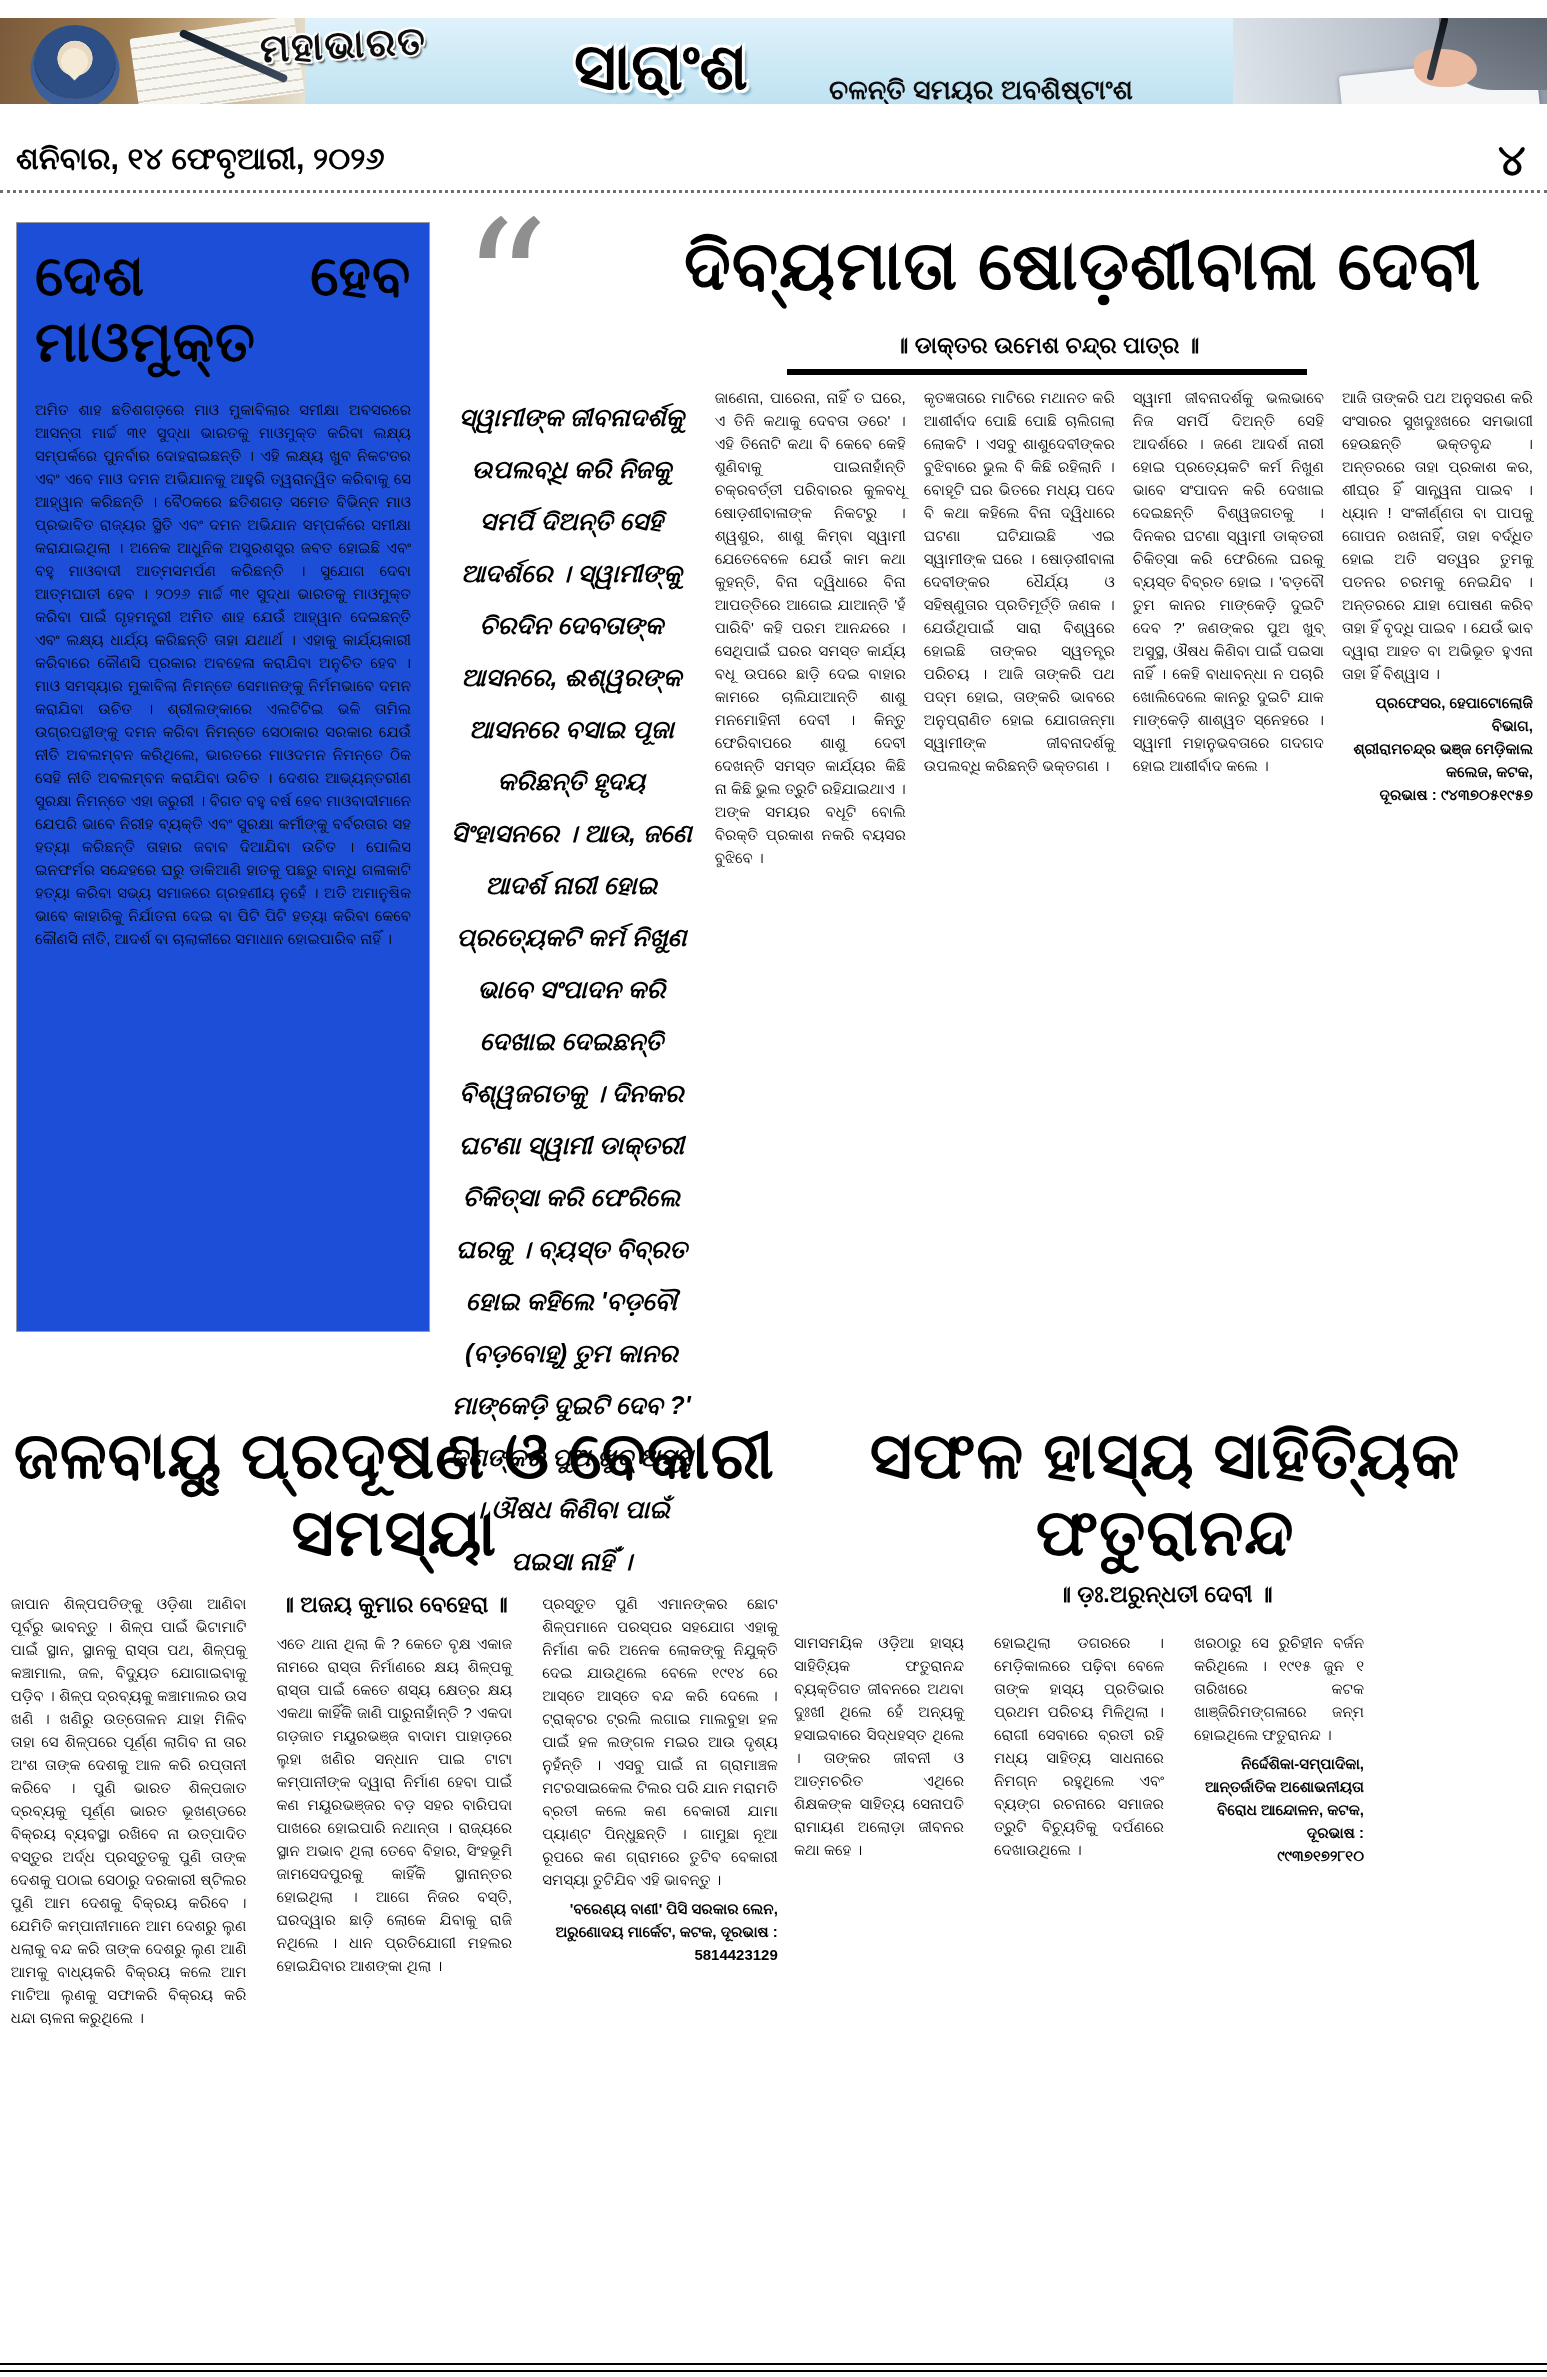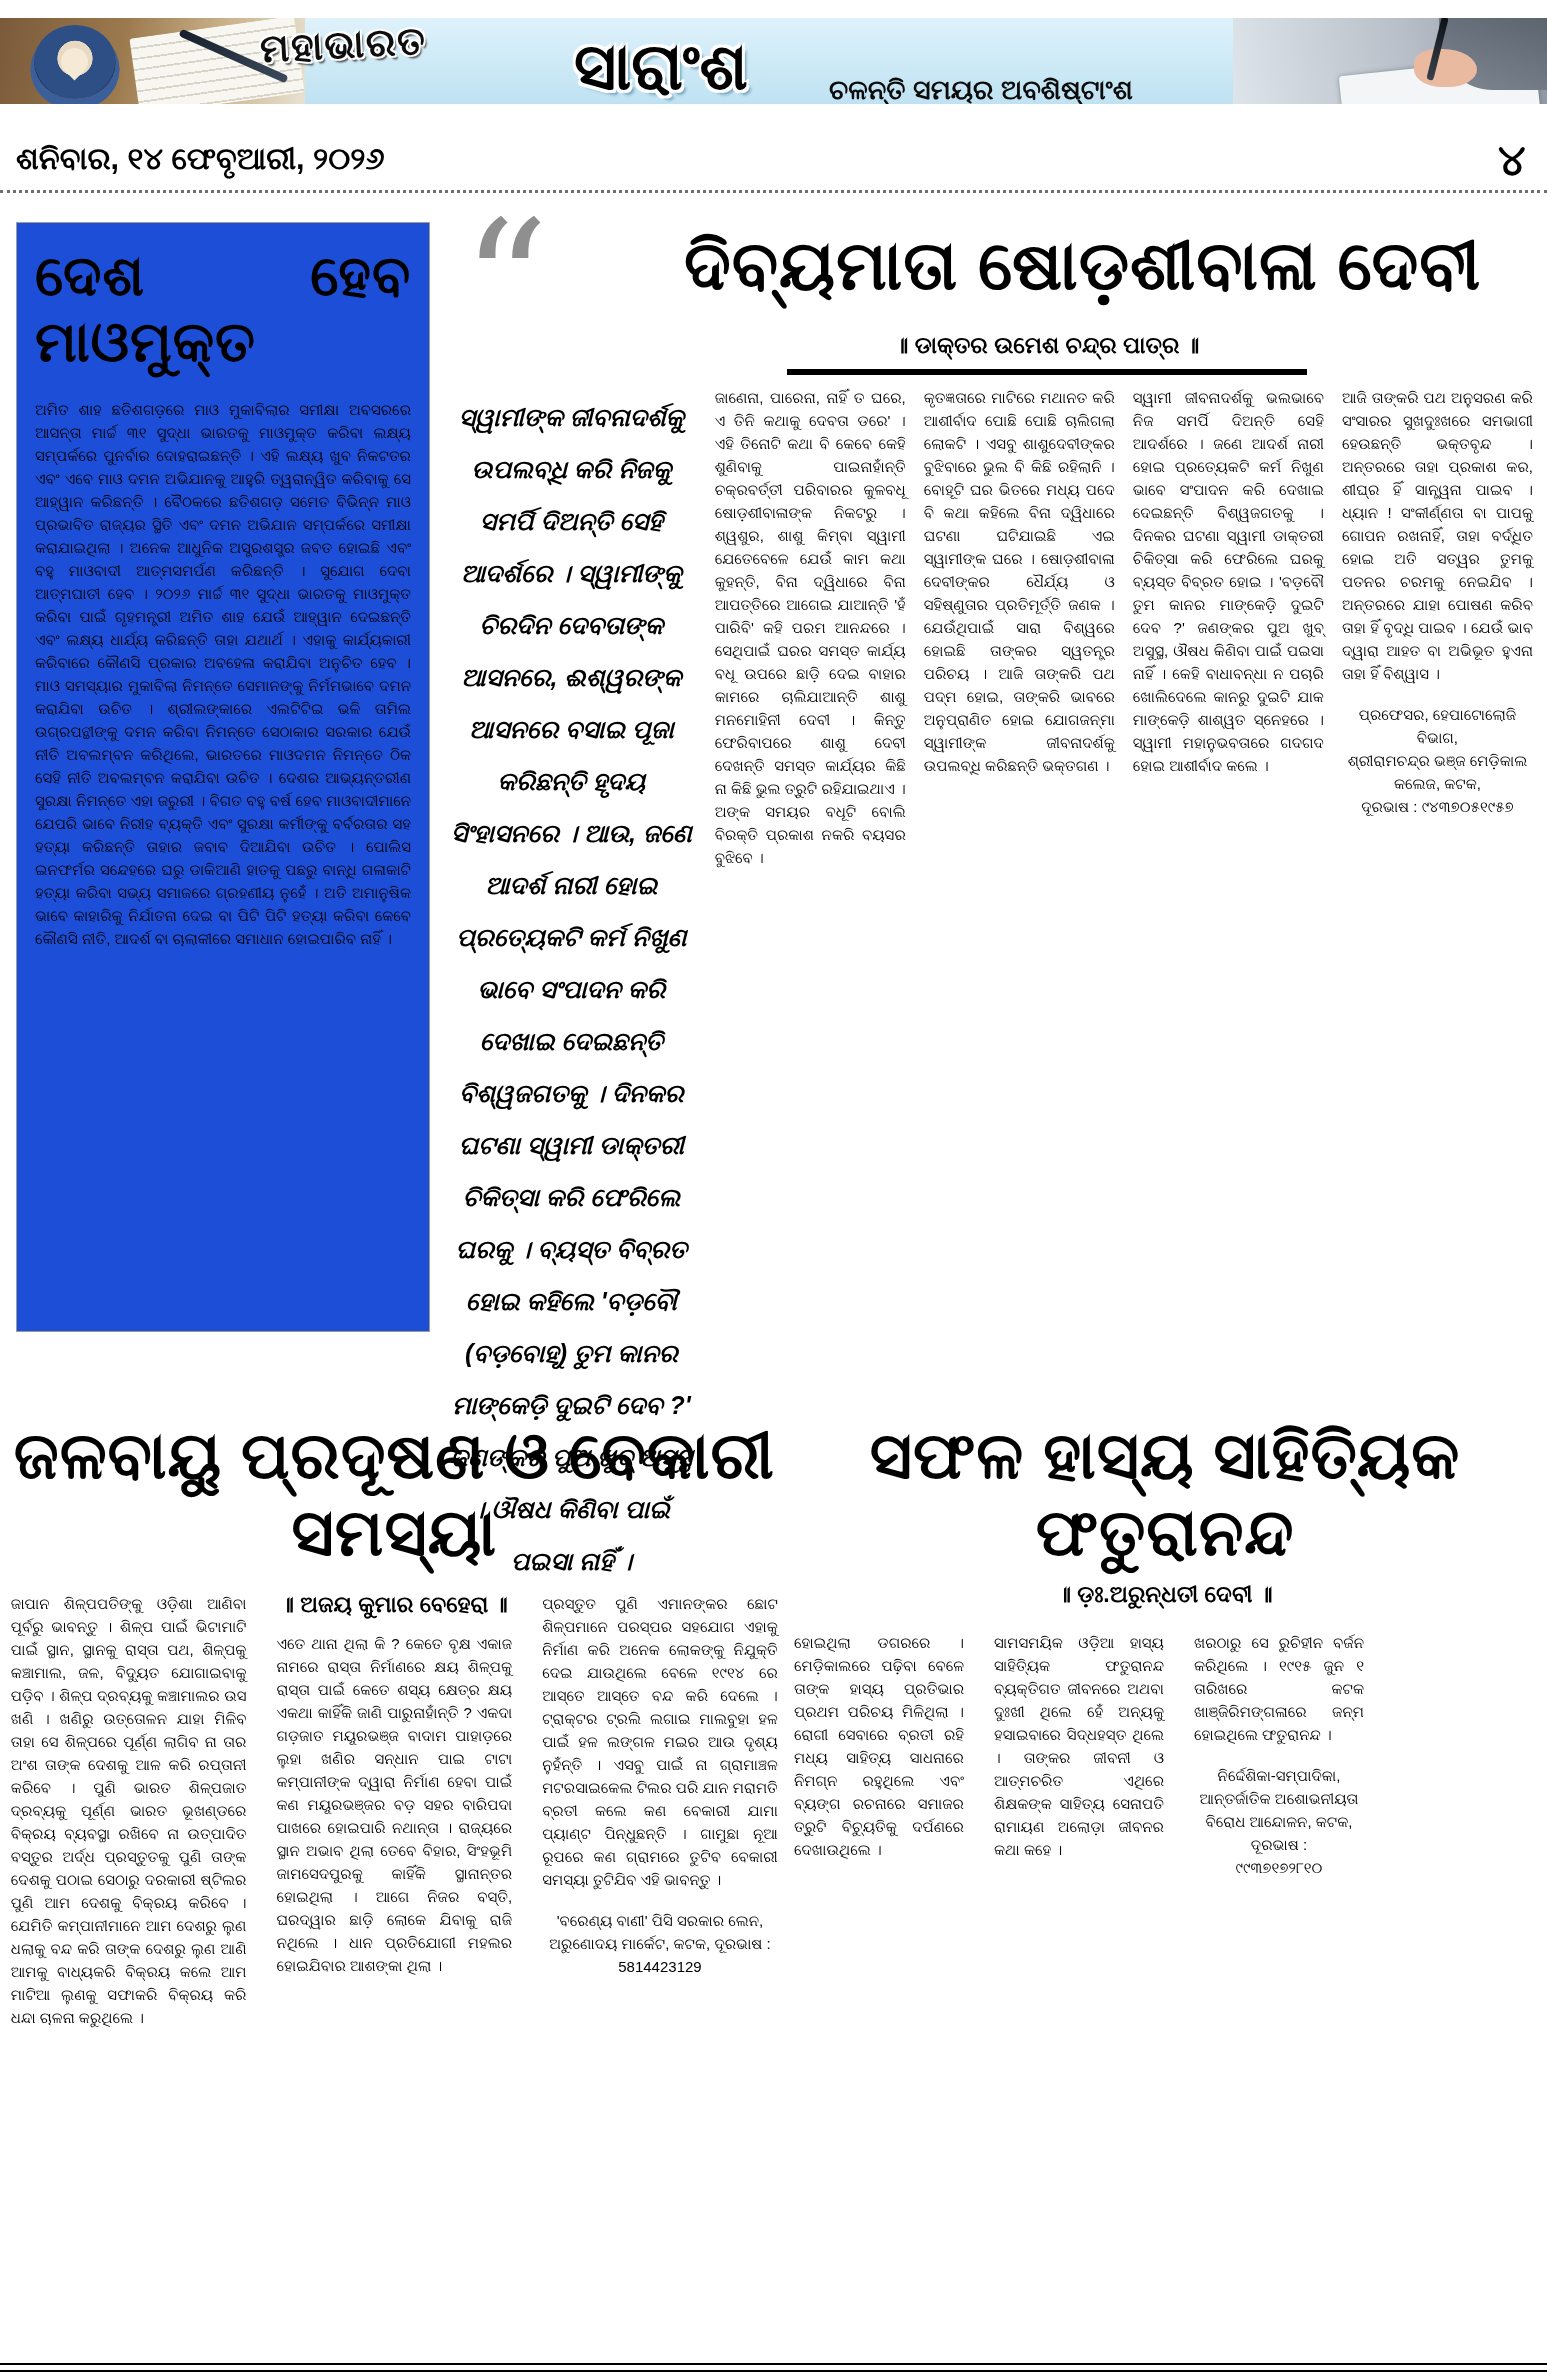--- a/index.html
+++ b/index.html
@@ -78,21 +78,21 @@
   
   .dateline { position:absolute; left:16px; top:136px; width:1515px; height:48px; }
   .date-text { position:absolute; left:0; top:5.4px; font-size:30.5px; font-weight:bold; }
   .page-num  { position:absolute; right:5.4px; top:0;  font-size:43px; font-weight:bold; }
   .dotted-rule {
     position:absolute; left:0; top:190px; width:1547px; height:0;
     border-top:3.6px dotted #6f6f6f;
   }
   
   .body-text { font-size:15px; line-height:23px; text-align:justify; white-space:pre-line; }
-  .credit { font-weight:normal; text-align:center; font-size:15px; line-height:23px; margin-top:18px; }
+  .credit { font-weight:bold; text-align:right; font-size:15px; line-height:23px; margin-top:6px; }
   
   .box-article {
     position:absolute; left:16px; top:222px; width:414px; height:1110px;
     background:#1d4ed8; border:0.9px solid #9a9a9a; padding:14.3px 18px;
   }
   .box-title { font-size:56px; font-weight:bold; letter-spacing:0.9px; margin:5.4px 0 23px 0; text-align:justify; }
   
   .main-article { position:absolute; left:446px; top:226px; width:1087px; height:1174px; }
   .main-head-row { position:relative; height:134px; }
   .big-quote {
@@ -197,22 +197,22 @@
         <div>5814423129</div>
       </div>
     </div>
   </div>
 </div>
 
 <div class="bottom-right">
   <div class="b-title">ସଫଳ ହାସ୍ୟ ସାହିତ୍ୟିକ ଫତୁରାନନ୍ଦ</div>
   <div class="b-byline">॥ ଡ଼ଃ.ଅରୁନ୍ଧତୀ ଦେବୀ ॥</div>
   <div class="b-cols">
+    <div class="br-col body-text">ସାମସମୟିକ ଓଡ଼ିଆ ହାସ୍ୟ ସାହିତ୍ୟିକ ଫତୁରାନନ୍ଦ ବ୍ୟକ୍ତିଗତ ଜୀବନରେ ଅଥବା ଦୁଃଖୀ ଥିଲେ ହେଁ ଅନ୍ୟକୁ ହସାଇବାରେ ସିଦ୍ଧହସ୍ତ ଥିଲେ । ତାଙ୍କର ଜୀବନୀ ଓ ଆତ୍ମଚରିତ ଏଥିରେ ଶିକ୍ଷକଙ୍କ ସାହିତ୍ୟ ସେନାପତି ରାମାୟଣ ଅଲୋଡ଼ା ଜୀବନର କଥା କହେ ।</div>
     <div class="br-col body-text">ହୋଇଥିଲା ଡଗରରେ । ମେଡ଼ିକାଲରେ ପଢ଼ିବା ବେଳେ ତାଙ୍କ ହାସ୍ୟ ପ୍ରତିଭାର ପ୍ରଥମ ପରିଚୟ ମିଳିଥିଲା । ରୋଗୀ ସେବାରେ ବ୍ରତୀ ରହି ମଧ୍ୟ ସାହିତ୍ୟ ସାଧନାରେ ନିମଗ୍ନ ରହୁଥିଲେ ଏବଂ ବ୍ୟଙ୍ଗ ରଚନାରେ ସମାଜର ତ୍ରୁଟି ବିଚ୍ୟୁତିକୁ ଦର୍ପଣରେ ଦେଖାଉଥିଲେ ।</div>
-    <div class="br-col body-text">ସାମସମୟିକ ଓଡ଼ିଆ ହାସ୍ୟ ସାହିତ୍ୟିକ ଫତୁରାନନ୍ଦ ବ୍ୟକ୍ତିଗତ ଜୀବନରେ ଅଥବା ଦୁଃଖୀ ଥିଲେ ହେଁ ଅନ୍ୟକୁ ହସାଇବାରେ ସିଦ୍ଧହସ୍ତ ଥିଲେ । ତାଙ୍କର ଜୀବନୀ ଓ ଆତ୍ମଚରିତ ଏଥିରେ ଶିକ୍ଷକଙ୍କ ସାହିତ୍ୟ ସେନାପତି ରାମାୟଣ ଅଲୋଡ଼ା ଜୀବନର କଥା କହେ ।</div>
     <div class="br-col">
       <div class="body-text">ଖରଠାରୁ ସେ ରୁଚିହୀନ ବର୍ଜନ କରିଥିଲେ । ୧୯୧୫ ଜୁନ ୧ ତାରିଖରେ କଟକ ଖାଞ୍ଜିରିମଙ୍ଗଳାରେ ଜନ୍ମ ହୋଇଥିଲେ ଫତୁରାନନ୍ଦ ।</div>
       <div class="credit">
         <div>ନିର୍ଦ୍ଦେଶିକା-ସମ୍ପାଦିକା, ଆନ୍ତର୍ଜାତିକ ଅଶୋଭନୀୟତା</div>
         <div>ବିରୋଧ ଆନ୍ଦୋଳନ, କଟକ, ଦୂରଭାଷ :</div>
         <div>୯୯୩୭୧୭୨୮୧୦</div>
       </div>
     </div>
   </div>
 </div>

